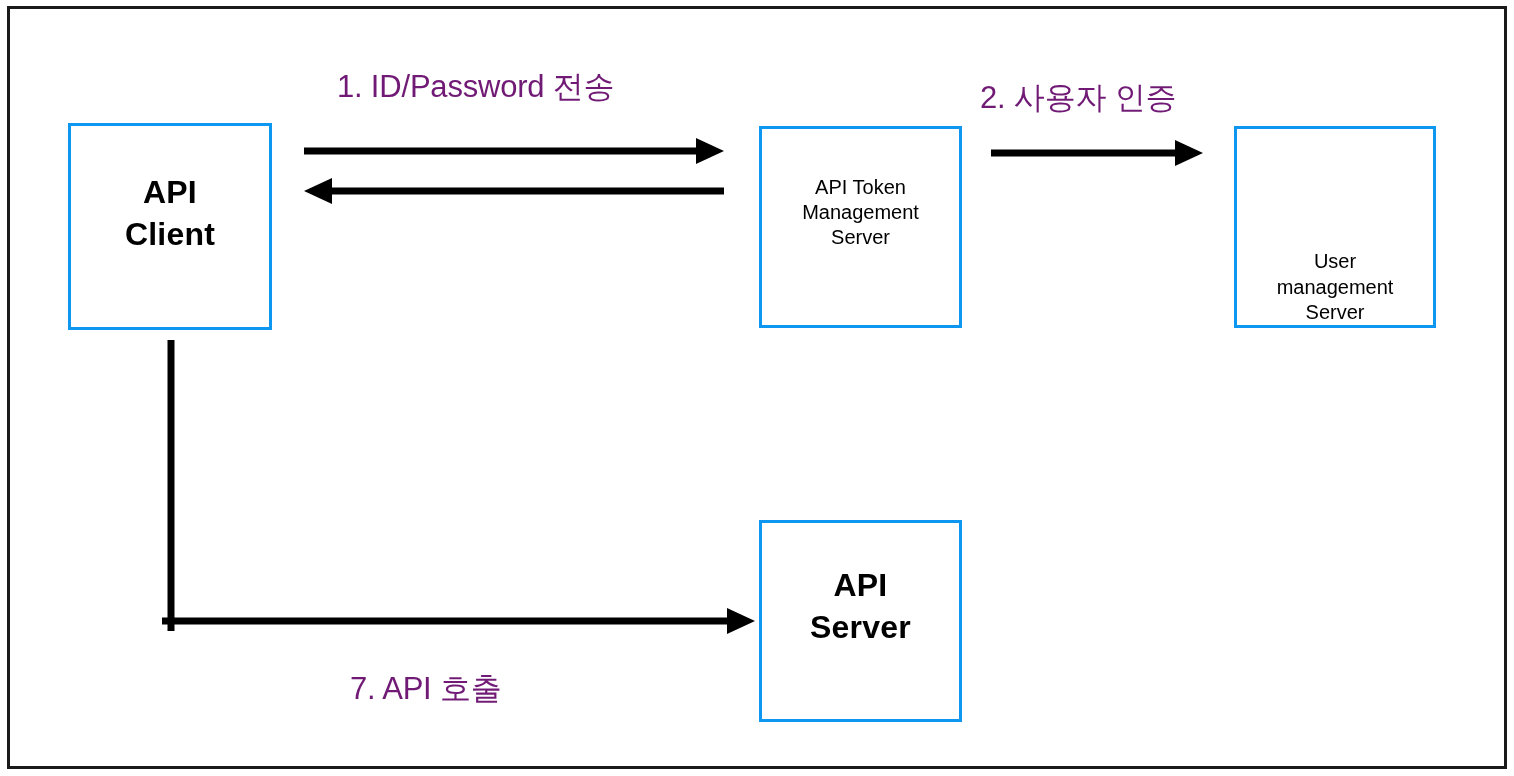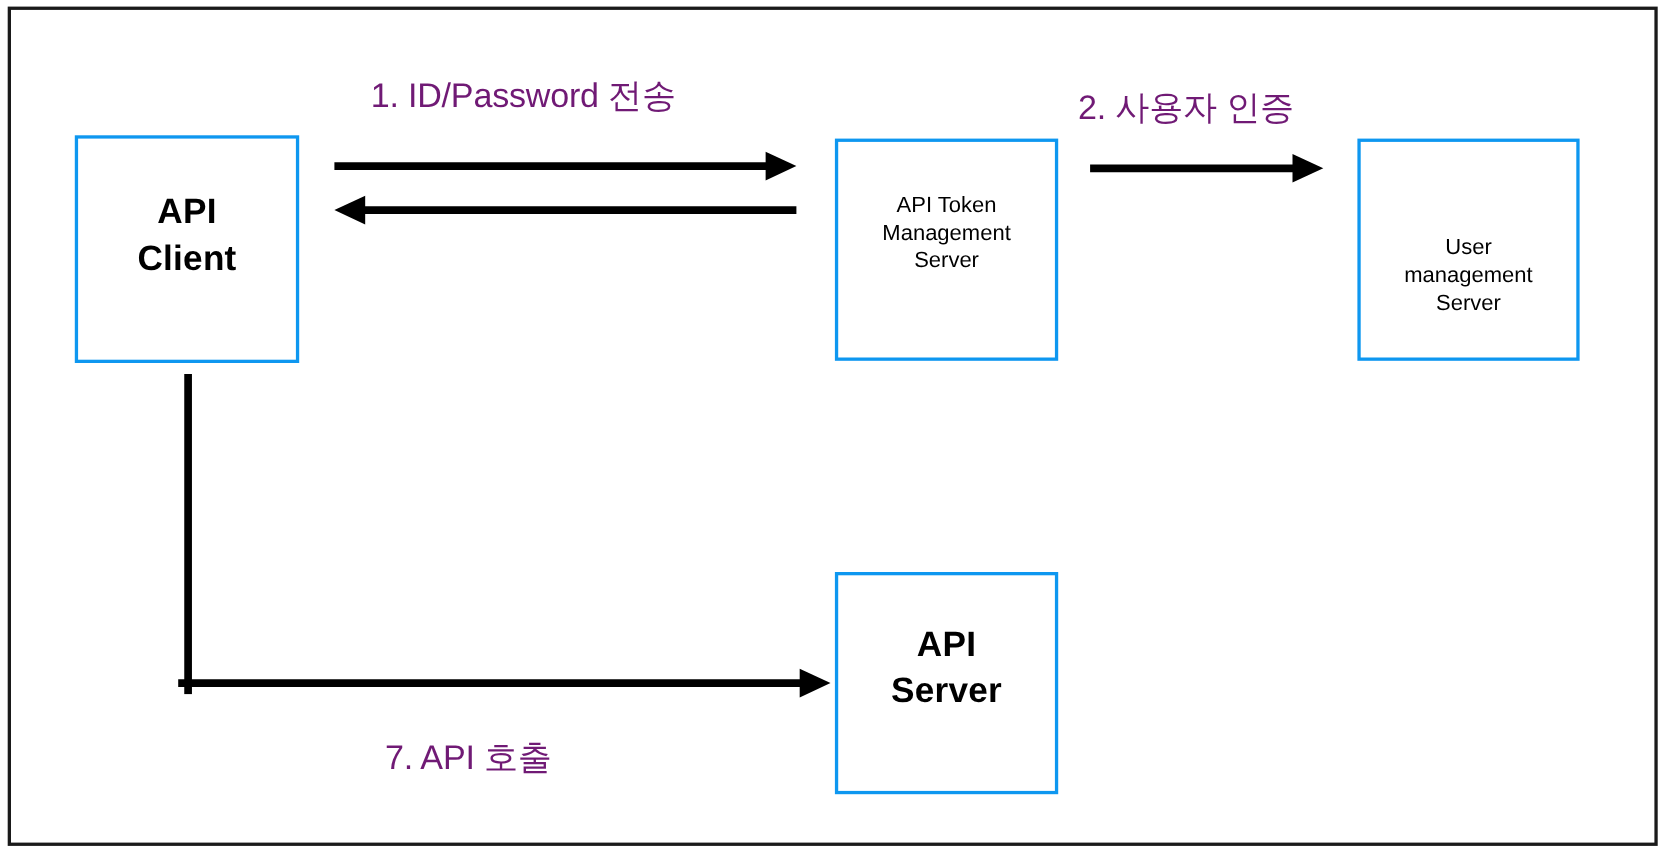--- a/index.html
+++ b/index.html
@@ -56,21 +56,21 @@
     line-height: 1.26;
   }
   
   #node-api-client   { left: 58px;   top: 114px; width: 204px; height: 207px; }
   #node-token-server { left: 749px;  top: 117px; width: 203px; height: 202px; }
   #node-user-server  { left: 1224px; top: 117px; width: 202px; height: 202px; }
   #node-api-server   { left: 749px;  top: 511px; width: 203px; height: 202px; }
 
   
   #node-token-server { align-items: flex-start; padding-top: 46px; }
-  #node-user-server  { align-items: center; padding-top: 48px; }
+  #node-user-server  { align-items: flex-end; padding-top: 48px; }
   #node-api-client   { align-items: flex-start; padding-top: 46px; }
   #node-api-server   { align-items: flex-start; padding-top: 42px; }
 
   
   .conn {
     position: absolute;
     overflow: visible;
   }
   .conn svg { display: block; overflow: visible; }
 

